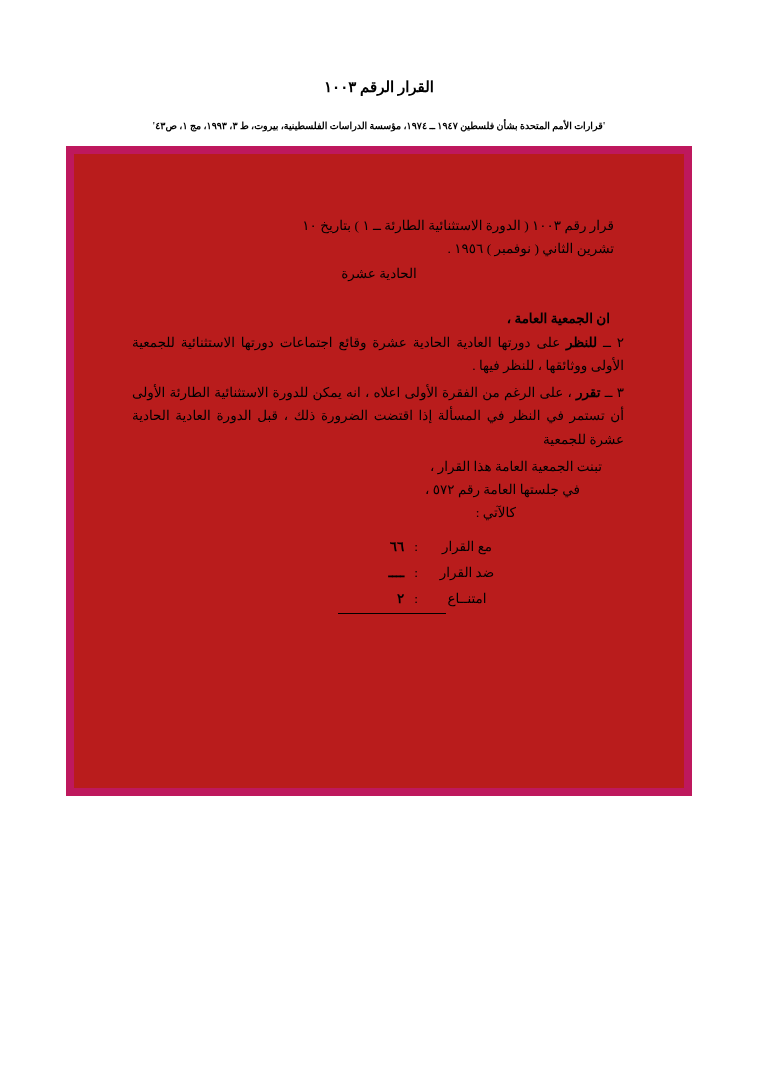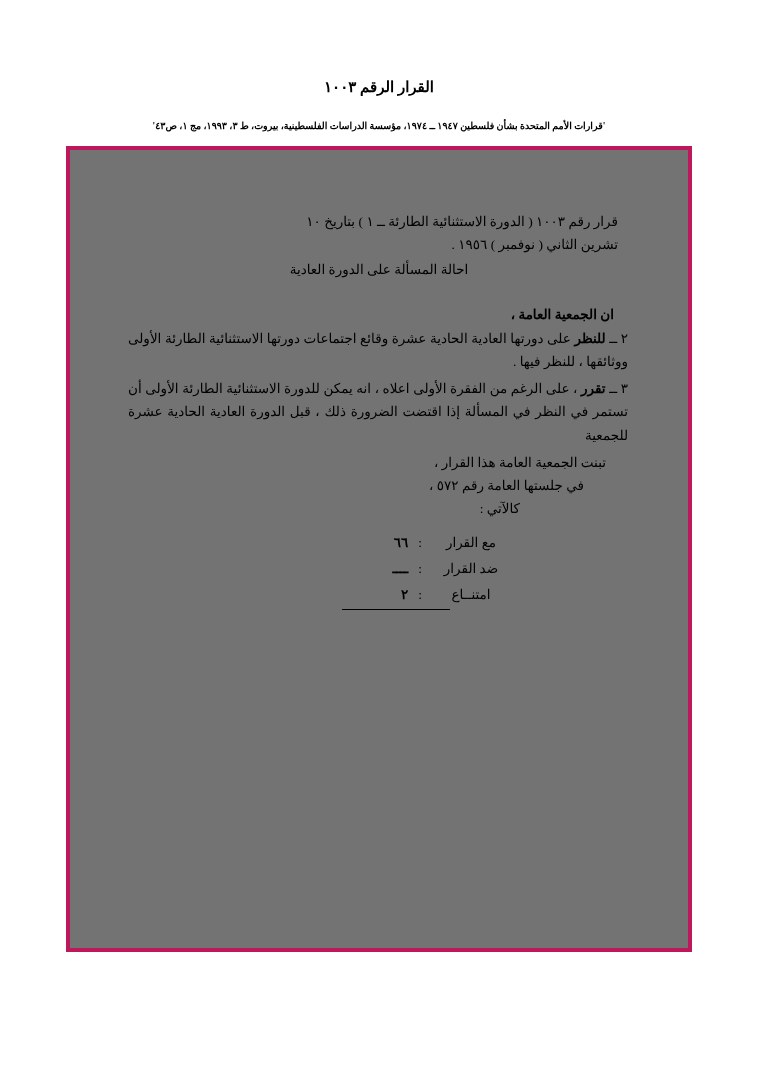--- a/index.html
+++ b/index.html
@@ -46,23 +46,23 @@
     direction: rtl;
     padding: 0 70px;
   }
 
   
   .frame {
     position: absolute;
     top: 146px;
     left: 66px;
     width: 626px;
-    height: 806px;
-    border: 4px solid #be185d;
-    background: #737373;
+    height: 650px;
+    border: 8px solid #be185d;
+    background: #b91c1c;
     box-sizing: border-box;
   }
 
   .frame-inner {
     position: absolute;
     top: 60px;
     left: 0;
     right: 0;
     padding: 0 58px;
     direction: rtl;
@@ -172,28 +172,28 @@
 
   <div class="frame">
     <div class="frame-inner">
 
       <div class="res-head">
         <span class="ln">قرار رقم ١٠٠٣ ( الدورة الاستثنائية الطارئة ــ ١ ) بتاريخ ١٠</span>
         <span class="ln">تشرين الثاني ( نوفمبر ) ١٩٥٦ .</span>
       </div>
 
       <div class="res-subtitle">
-        <span class="ln">احالة المسألة على الدورة العادية</span>
+        <span class="ln">الحادية عشرة</span>
       </div>
 
       <div class="res-salutation">ان الجمعية العامة  ،</div>
 
 
       <div class="clause">
-        <span>٢ ــ </span><b>للنظر</b><span> على دورتها العادية الحادية عشرة وقائع اجتماعات دورتها الاستثنائية الطارئة الأولى ووثائقها ، للنظر فيها .</span>
+        <span>٢ ــ </span><b>للنظر</b><span> على دورتها العادية الحادية عشرة وقائع اجتماعات دورتها الاستثنائية للجمعية الأولى ووثائقها ، للنظر فيها .</span>
       </div>
 
       <div class="clause">
         <span>٣ ــ </span><b>تقرر</b><span> ، على الرغم من الفقرة الأولى اعلاه ، انه يمكن للدورة الاستثنائية الطارئة الأولى أن تستمر في النظر في المسألة إذا اقتضت الضرورة ذلك ، قبل الدورة العادية الحادية عشرة للجمعية</span>
       </div>
 
       <div class="adopt">
         <span class="ln">تبنت الجمعية العامة هذا القرار ،</span>
         <span class="ln indent1">في جلستها العامة رقم ٥٧٢  ،</span>
         <span class="ln indent2">كالآتي  :</span>

